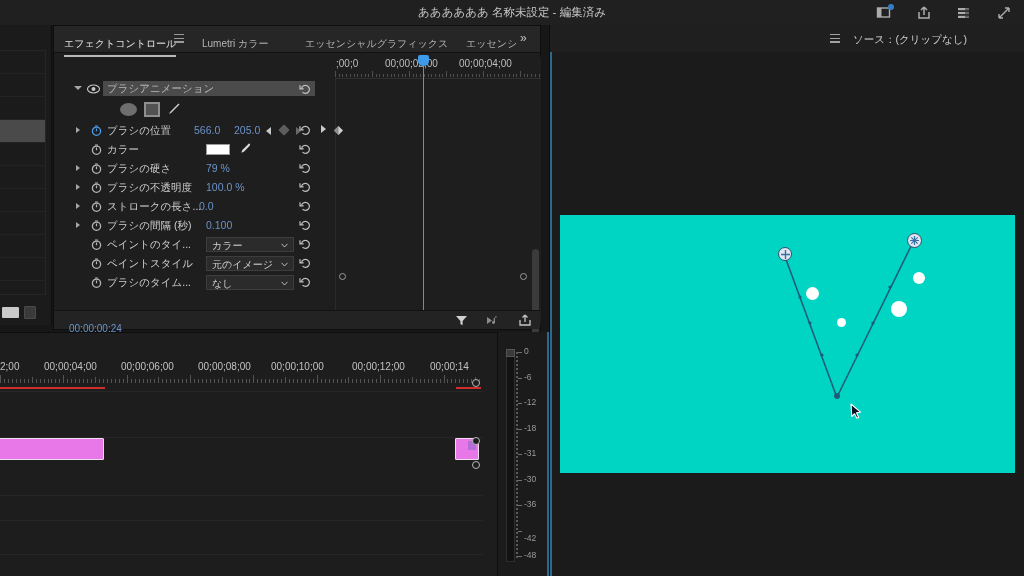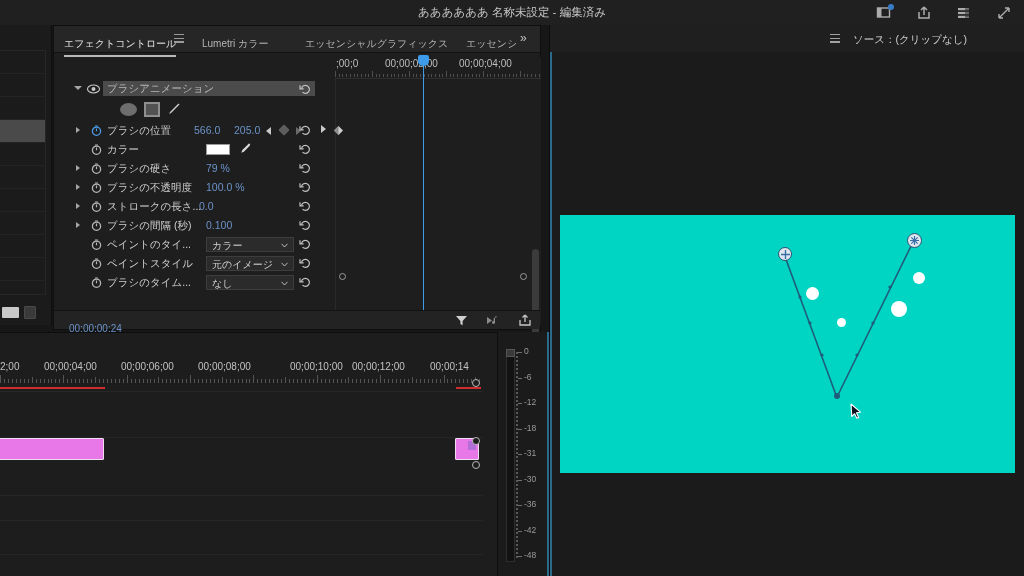--- a/index.html
+++ b/index.html
@@ -599,21 +599,21 @@
       </div>
     </div>
   </div>
 
   <div class="tl">
     <div class="tl-ruler">
       <div class="tl-tc" style="left:0px">2;00</div>
       <div class="tl-tc" style="left:44px">00;00;04;00</div>
       <div class="tl-tc" style="left:121px">00;00;06;00</div>
       <div class="tl-tc" style="left:198px">00;00;08;00</div>
-      <div class="tl-tc" style="left:290px">00;00;10;00</div>
+      <div class="tl-tc" style="left:271px">00;00;10;00</div>
       <div class="tl-tc" style="left:352px">00;00;12;00</div>
       <div class="tl-tc" style="left:430px">00;00;14</div>
       <div class="tl-ticks" id="tlTicks">
           <i style="left: 0px; height: 8px;"></i>
           <i style="left: 3.96px; height: 4px;"></i>
           <i style="left: 7.92px; height: 4px;"></i>
           <i style="left: 11.88px; height: 4px;"></i>
           <i style="left: 15.84px; height: 4px;"></i>
           <i style="left: 19.8px; height: 4px;"></i>
           <i style="left: 23.76px; height: 4px;"></i>
@@ -824,20 +824,20 @@
         <div class="m-lbl" style="top: 51px;">-12</div>
         <div class="m-tick" style="top: 82.5px;"></div>
         <div class="m-lbl" style="top: 76.5px;">-18</div>
         <div class="m-tick" style="top: 108px;"></div>
         <div class="m-lbl" style="top: 102px;">-31</div>
         <div class="m-tick" style="top: 133.5px;"></div>
         <div class="m-lbl" style="top: 127.5px;">-30</div>
         <div class="m-tick" style="top: 159px;"></div>
         <div class="m-lbl" style="top: 153px;">-36</div>
         <div class="m-tick" style="top: 184.5px;"></div>
-        <div class="m-lbl" style="top: 179px;">-42</div>
+        <div class="m-lbl" style="top: 187px;">-42</div>
         <div class="m-tick" style="top: 210px;"></div>
         <div class="m-lbl" style="top: 204px;">-48</div>
       </div>
     <div class="meter-accentR"></div>
   </div>
 
 </div>
 
 </body></html>

